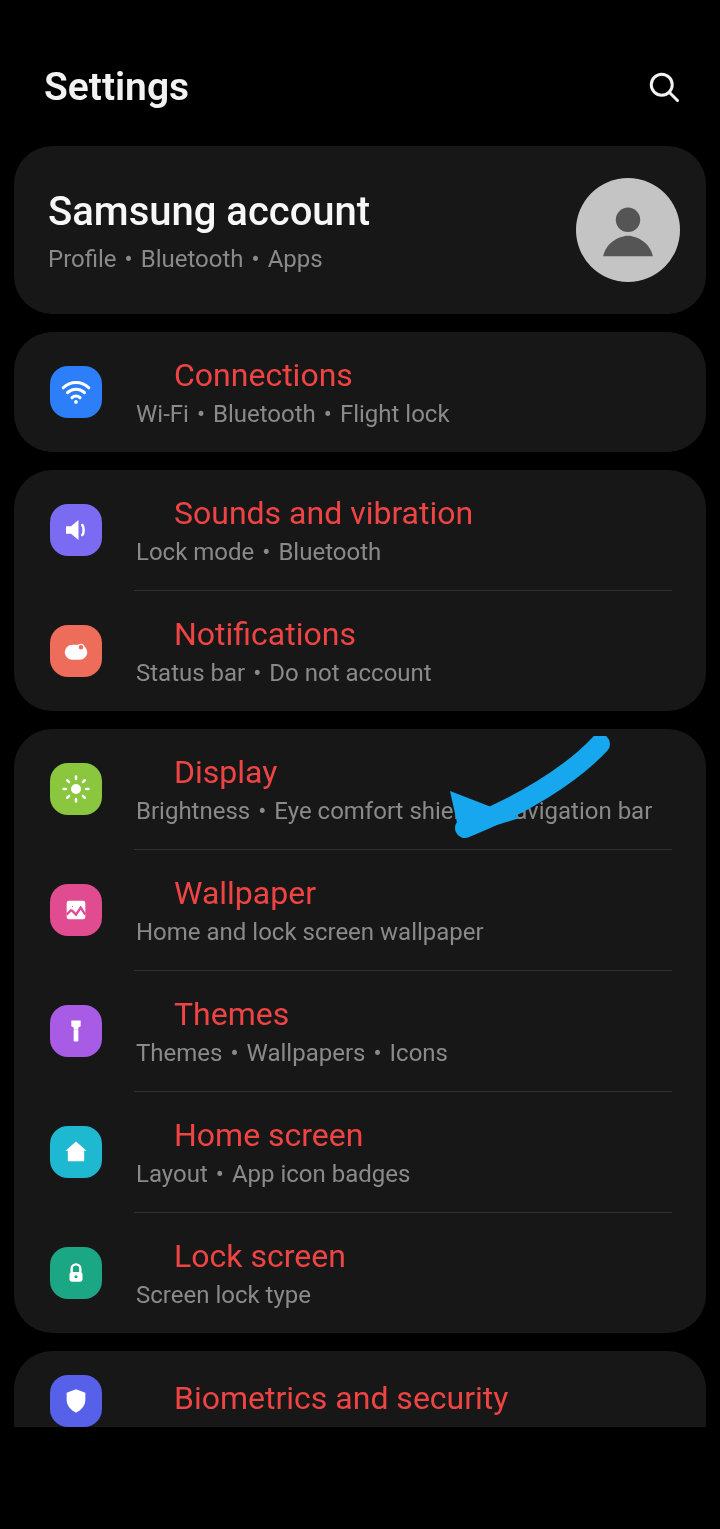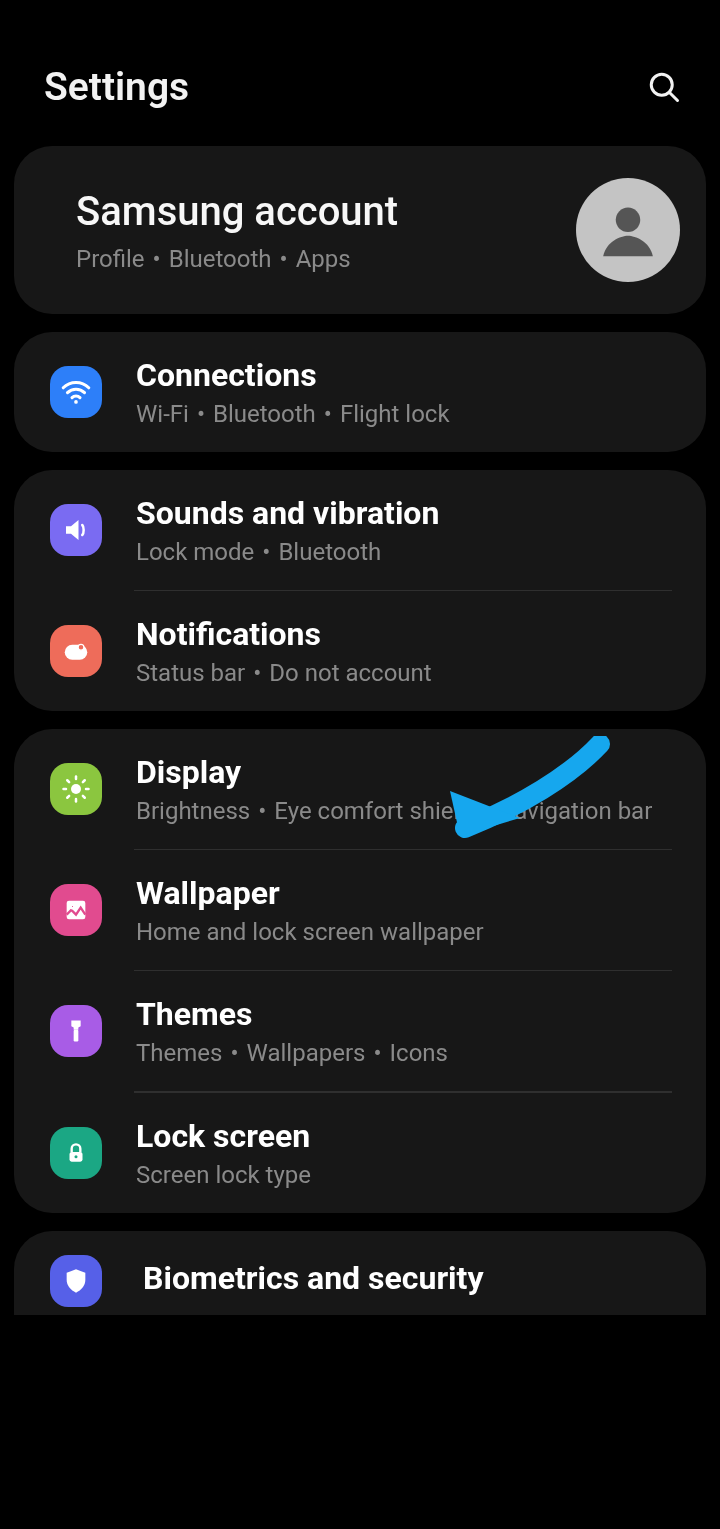--- a/index.html
+++ b/index.html
@@ -31,22 +31,21 @@
   }
   .card {
     background: #171717;
     border-radius: 38px;
     margin: 18px 14px;
     overflow: hidden;
   }
   .account-row {
     display: flex;
     align-items: center;
-    padding: 32px 26px 32px 46px;
-    margin-left: 16px;
+    padding: 32px 26px 32px 34px;
   }
   .account-text { flex: 1; }
   .account-title {
     font-size: 40px;
     font-weight: 500;
     color: #f7f7f7;
     margin-bottom: 10px;
   }
   .sub {
     font-size: 24px;
@@ -71,23 +70,24 @@
     height: 52px;
     border-radius: 18px;
     display: flex;
     align-items: center;
     justify-content: center;
     flex-shrink: 0;
   }
   .item-body { margin-left: 34px; flex: 1; }
   .item-title {
     font-size: 32px;
-    font-weight: 700;
-    color: #ffffff;
+    font-weight: 400;
+    color: #ef4444;
     margin-bottom: 6px;
+    margin-left: 38px;
   }
   .item-sub {
     font-size: 24px;
     color: #8a8a8a;
   }
   .divider {
     border: none;
     border-top: 1px solid #2f2f2f;
     margin-left: 120px;
     margin-right: 34px;
@@ -230,40 +230,53 @@
         </svg>
       </div>
       <div class="item-body">
         <div class="item-title">Themes</div>
         <div class="item-sub">
           <span>Themes</span><span class="sep">•</span><span>Wallpapers</span><span class="sep">•</span><span>Icons</span>
         </div>
       </div>
     </div>
     <hr class="divider">
+    <div class="item">
+      <div class="icon-sq" style="background:#1fb8d1">
+        <svg width="28" height="28" viewBox="0 0 24 24" fill="#fff">
+          <path d="M12 3l9 8h-2v9H5v-9H3l9-8z"></path>
+        </svg>
+      </div>
+      <div class="item-body">
+        <div class="item-title">Home screen</div>
+        <div class="item-sub">
+          <span>Layout</span><span class="sep">•</span><span>App icon badges</span>
+        </div>
+      </div>
+    </div>
     <hr class="divider">
     <div class="item">
       <div class="icon-sq" style="background:#1ba784">
         <svg width="26" height="26" viewBox="0 0 24 24" fill="#fff">
           <rect x="6" y="11" width="12" height="9" rx="2"></rect>
           <path d="M8 11V8a4 4 0 018 0v3" fill="none" stroke="#fff" stroke-width="2.2"></path>
           <circle cx="12" cy="15.5" r="1.4" fill="#1ba784"></circle>
         </svg>
       </div>
       <div class="item-body">
         <div class="item-title">Lock screen</div>
         <div class="item-sub">
           <span>Screen lock type</span>
         </div>
       </div>
     </div>
   </div>
 
   <div class="card" style="margin-bottom:0; border-bottom-left-radius:0; border-bottom-right-radius:0;">
-    <div class="item" style="padding-bottom:8px;gap:7px;">
+    <div class="item" style="padding-bottom:0;">
       <div class="icon-sq" style="background:#5660e8">
         <svg width="28" height="28" viewBox="0 0 24 24" fill="#fff">
           <path d="M12 2l8 3v6c0 5-3.5 9-8 11-4.5-2-8-6-8-11V5l8-3z"></path>
         </svg>
       </div>
       <div class="item-body">
         <div class="item-title">Biometrics and security</div>
       </div>
     </div>
   </div>

